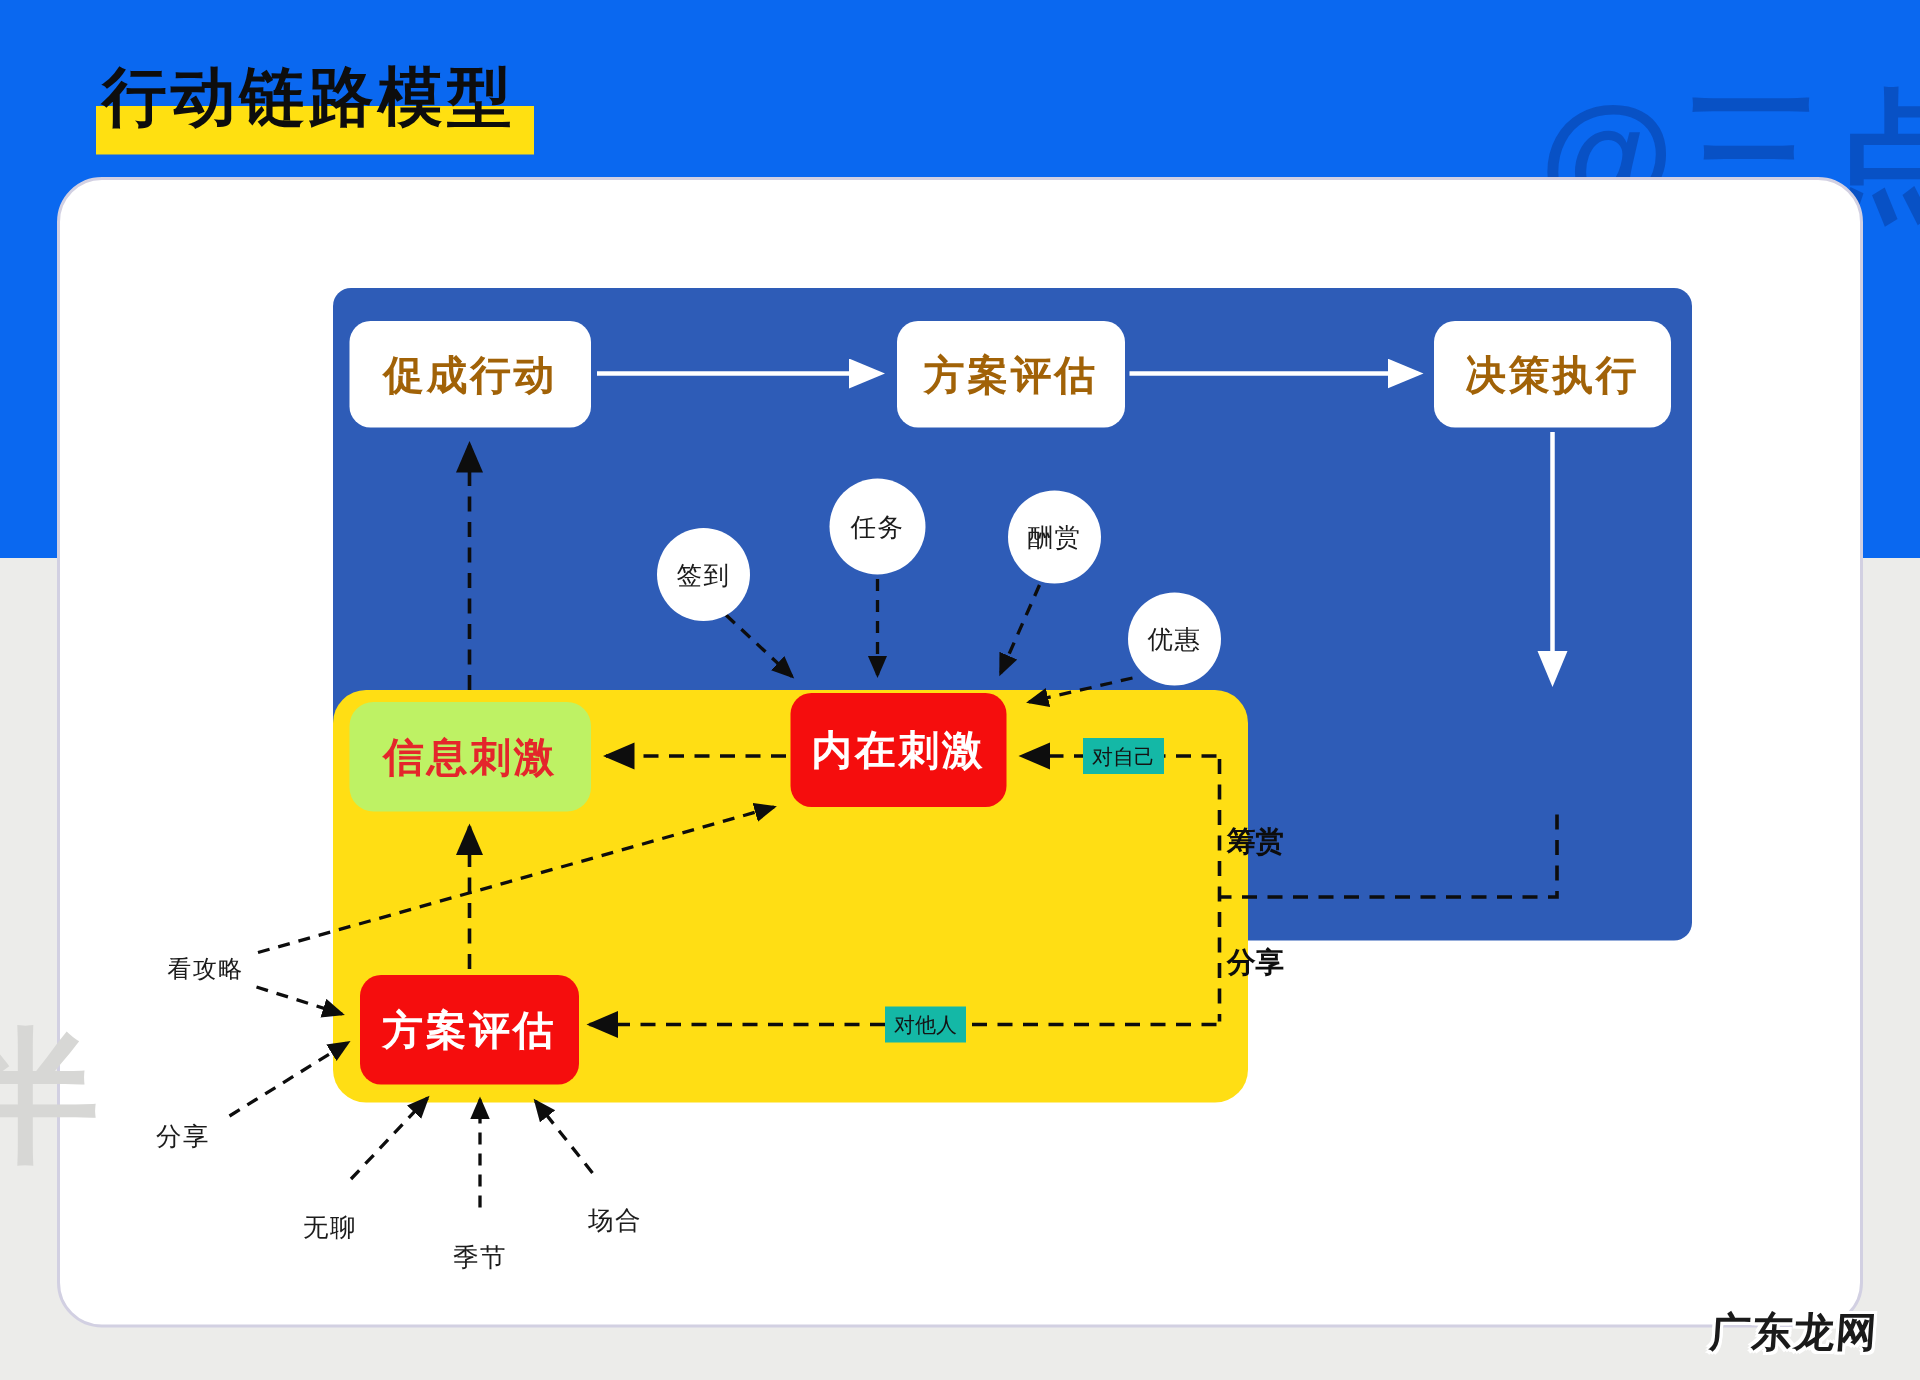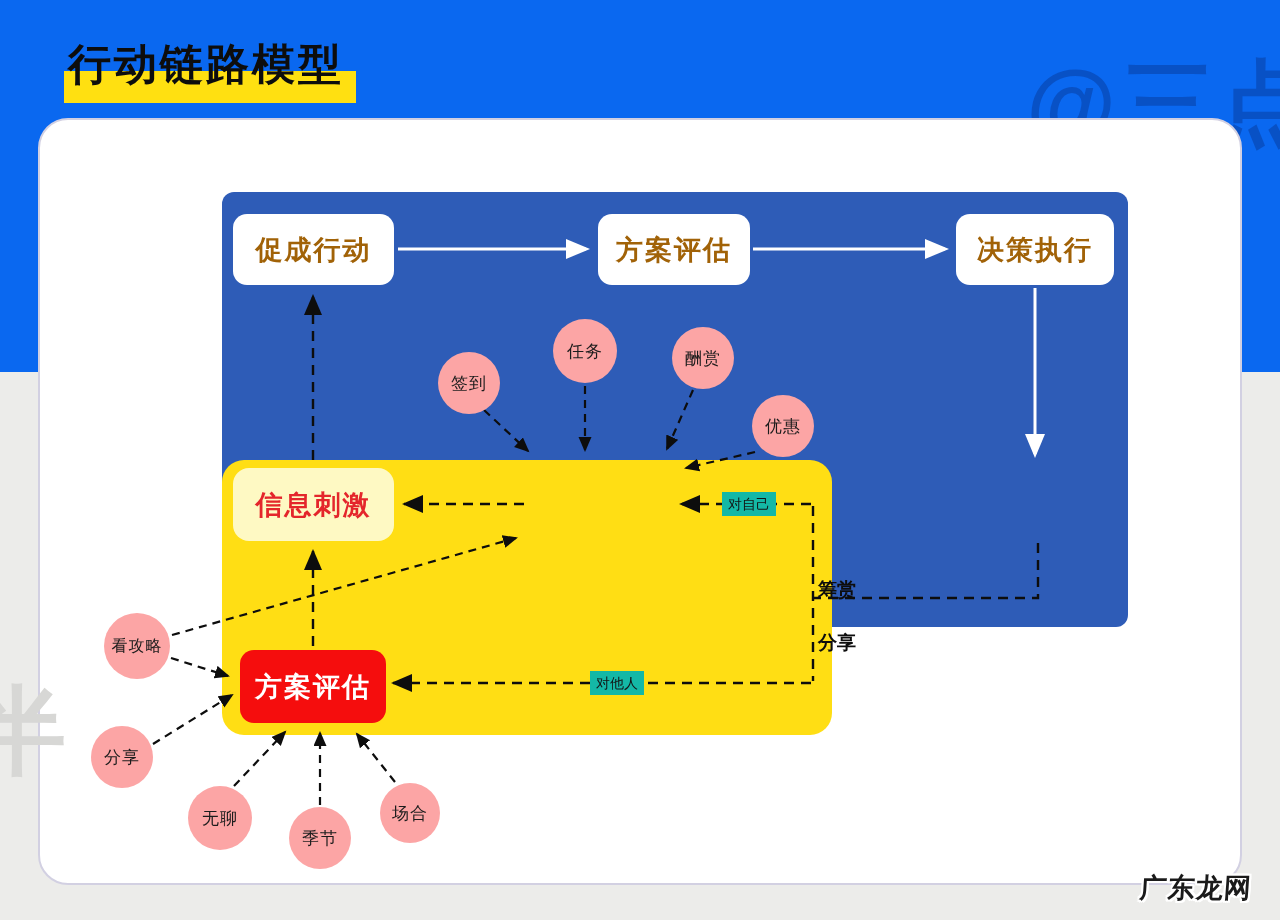--- a/index.html
+++ b/index.html
@@ -9,22 +9,22 @@
   .wm-top{position:absolute;top:42px;right:-38px;font-size:92px;font-weight:800;letter-spacing:6px;color:rgba(7,62,162,0.55);white-space:nowrap;}
   .title-wrap{position:absolute;left:64px;top:36px;z-index:6;}
   .title-text{display:inline-block;font-size:43px;font-weight:700;letter-spacing:3px;color:#0d0d0d;background:linear-gradient(to bottom,rgba(0,0,0,0) 52%,#FFE011 52%);padding:0 12px 9px 4px;}
   .card{position:absolute;left:38px;top:118px;width:1204px;height:767px;background:#ffffff;border-radius:30px;border:2px solid #d2d0e2;box-sizing:border-box;z-index:1;}
   .panel-blue{position:absolute;left:222px;top:192px;width:906px;height:435px;background:#2E5CB7;border-radius:12px;z-index:2;}
   .panel-yellow{position:absolute;left:222px;top:460px;width:610px;height:275px;background:#FFDE14;border-radius:22px;z-index:3;}
   .connectors{position:absolute;left:0;top:0;z-index:4;pointer-events:none;}
   .box-white,.box-red,.box-info{position:absolute;display:flex;align-items:center;justify-content:center;z-index:5;letter-spacing:2px;}
   .box-white{background:#ffffff;border-radius:14px;font-size:27px;font-weight:600;color:#a16207;}
   .box-red{background:#F50D0D;border-radius:14px;font-size:27px;font-weight:700;color:#ffffff;}
-  .box-info{background:#fef9c3;border-radius:16px;font-size:27px;font-weight:700;color:#E4262B;}
-  .circle{position:absolute;background:#fca5a5;border-radius:50%;display:flex;align-items:center;justify-content:center;font-size:17px;color:#1c1c1c;z-index:5;letter-spacing:1px;}
+  .box-info{background:#bef264;border-radius:16px;font-size:27px;font-weight:700;color:#E4262B;}
+  .circle{position:absolute;background:#ffffff;border-radius:50%;display:flex;align-items:center;justify-content:center;font-size:17px;color:#1c1c1c;z-index:5;letter-spacing:1px;}
   .edge-label{position:absolute;z-index:5;font-size:14px;color:#141414;background:#14b8a6;padding:0 6px;line-height:24px;}
   .side-label{position:absolute;z-index:5;font-size:19px;font-weight:700;color:#0d0d0d;line-height:22px;}
   .wm-bottom{position:absolute;left:1140px;top:870px;z-index:7;font-size:27px;font-weight:700;color:#1a1a1a;letter-spacing:1px;transform:skewX(-4deg);
     text-shadow:-2px -2px 0 #fff,2px -2px 0 #fff,-2px 2px 0 #fff,2px 2px 0 #fff,0 2px 0 #fff,2px 0 0 #fff,0 -2px 0 #fff,-2px 0 0 #fff;}
   .wm-left{position:absolute;left:-30px;top:668px;z-index:2;font-size:96px;font-weight:700;color:#d7d7d5;}
 </style>
 </head>
 <body>
 
 <div class="page">
@@ -84,33 +84,34 @@
     <path d="M234 786 L285 732" stroke="#0d0d0d" stroke-width="2.2" stroke-dasharray="8 6" fill="none" marker-end="url(#ms)"></path>
     <path d="M320 805 L320 733" stroke="#0d0d0d" stroke-width="2.2" stroke-dasharray="8 6" fill="none" marker-end="url(#ms)"></path>
     <path d="M395 782 L357 734" stroke="#0d0d0d" stroke-width="2.2" stroke-dasharray="8 6" fill="none" marker-end="url(#ms)"></path>
   </svg>
 
   <div class="box-white" style="left:233px;top:214px;width:161px;height:71px;">促成行动</div>
   <div class="box-white" style="left:598px;top:214px;width:152px;height:71px;">方案评估</div>
   <div class="box-white" style="left:956px;top:214px;width:158px;height:71px;">决策执行</div>
 
   <div class="box-info" style="left:233px;top:468px;width:161px;height:73px;">信息刺激</div>
+  <div class="box-red" style="left:527px;top:462px;width:144px;height:76px;">内在刺激</div>
   <div class="box-red" style="left:240px;top:650px;width:146px;height:73px;">方案评估</div>
 
   <div class="circle" style="left:438px;top:352px;width:62px;height:62px;">签到</div>
   <div class="circle" style="left:553px;top:319px;width:64px;height:64px;">任务</div>
   <div class="circle" style="left:672px;top:327px;width:62px;height:62px;">酬赏</div>
   <div class="circle" style="left:752px;top:395px;width:62px;height:62px;">优惠</div>
 
   <div class="circle" style="left:104px;top:613px;width:66px;height:66px;font-size:16px;">看攻略</div>
   <div class="circle" style="left:91px;top:726px;width:62px;height:62px;">分享</div>
   <div class="circle" style="left:188px;top:786px;width:64px;height:64px;">无聊</div>
   <div class="circle" style="left:289px;top:807px;width:62px;height:62px;">季节</div>
   <div class="circle" style="left:380px;top:783px;width:60px;height:60px;">场合</div>
 
   <div class="edge-label" style="left:722px;top:492px;">对自己</div>
   <div class="edge-label" style="left:590px;top:671px;">对他人</div>
-  <div class="side-label" style="left:818px;top:551px;margin-top:28px;">筹赏</div>
+  <div class="side-label" style="left:818px;top:551px;">筹赏</div>
   <div class="side-label" style="left:818px;top:632px;">分享</div>
 
   <div class="wm-bottom">广东龙网</div>
 
 </div>
 
 </body></html>

